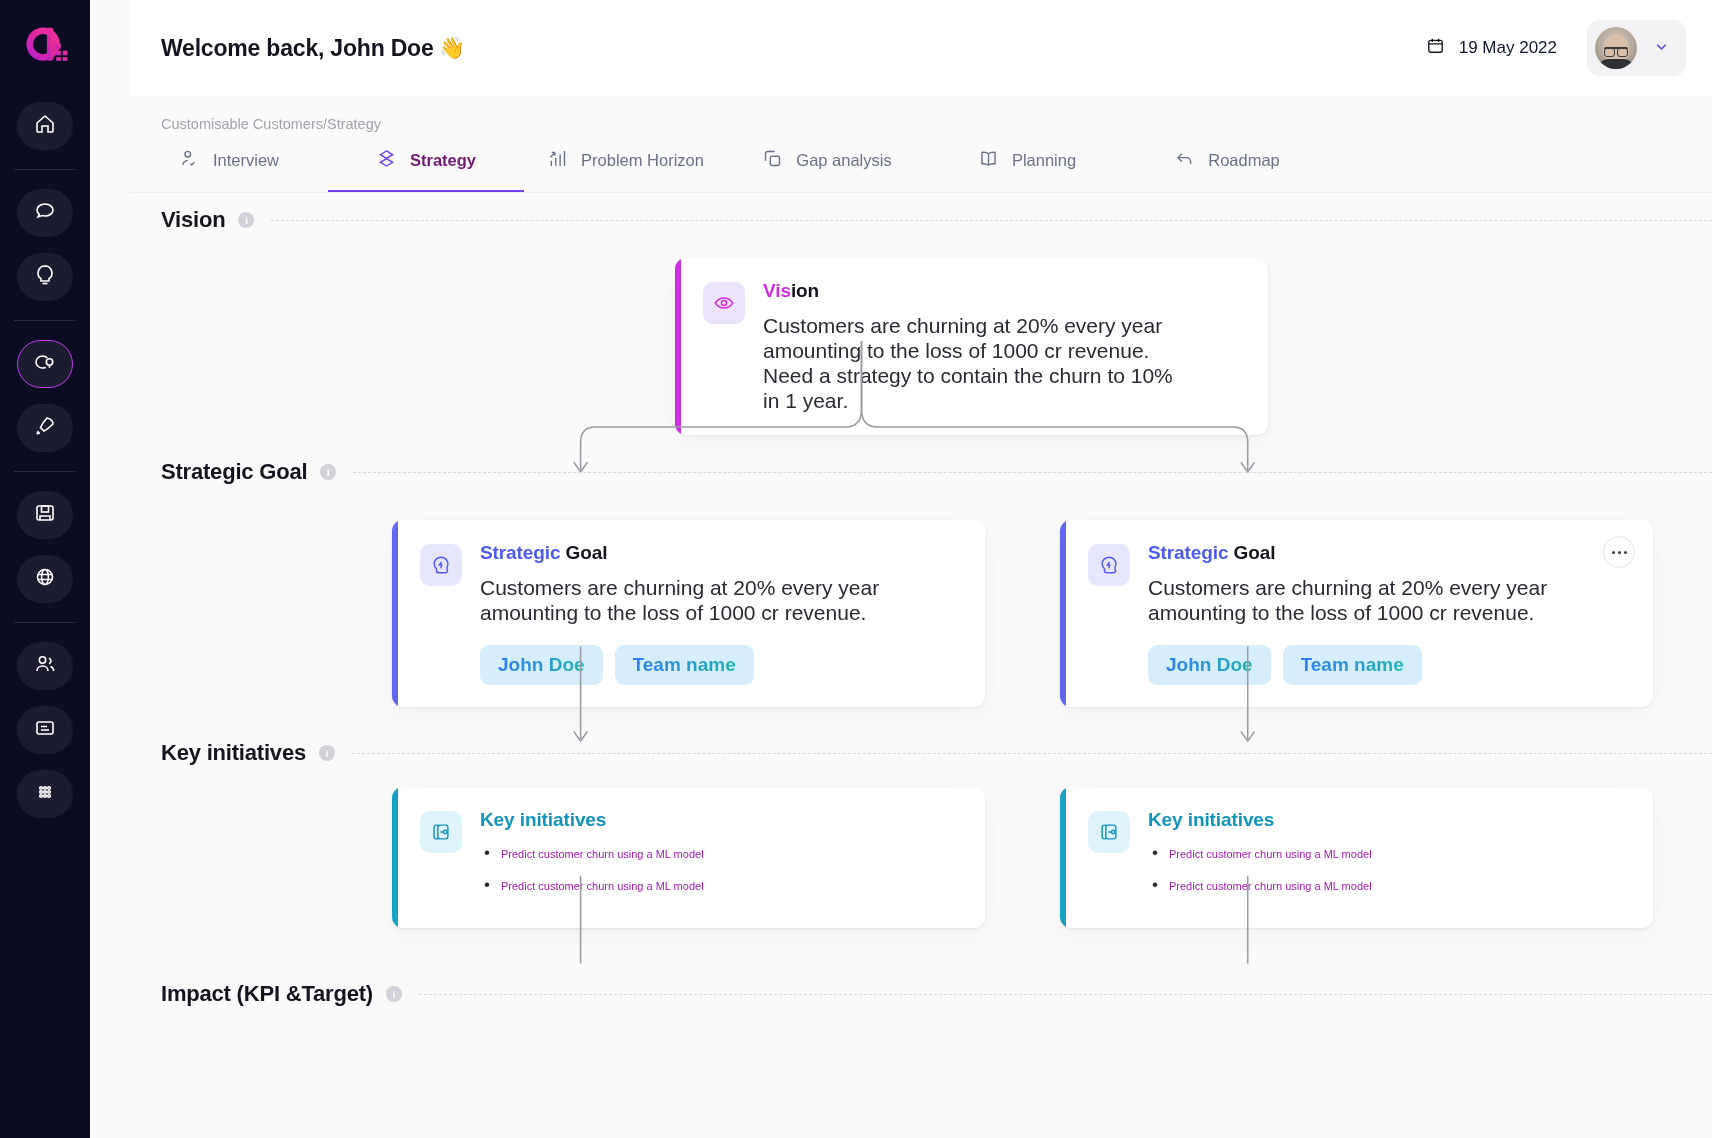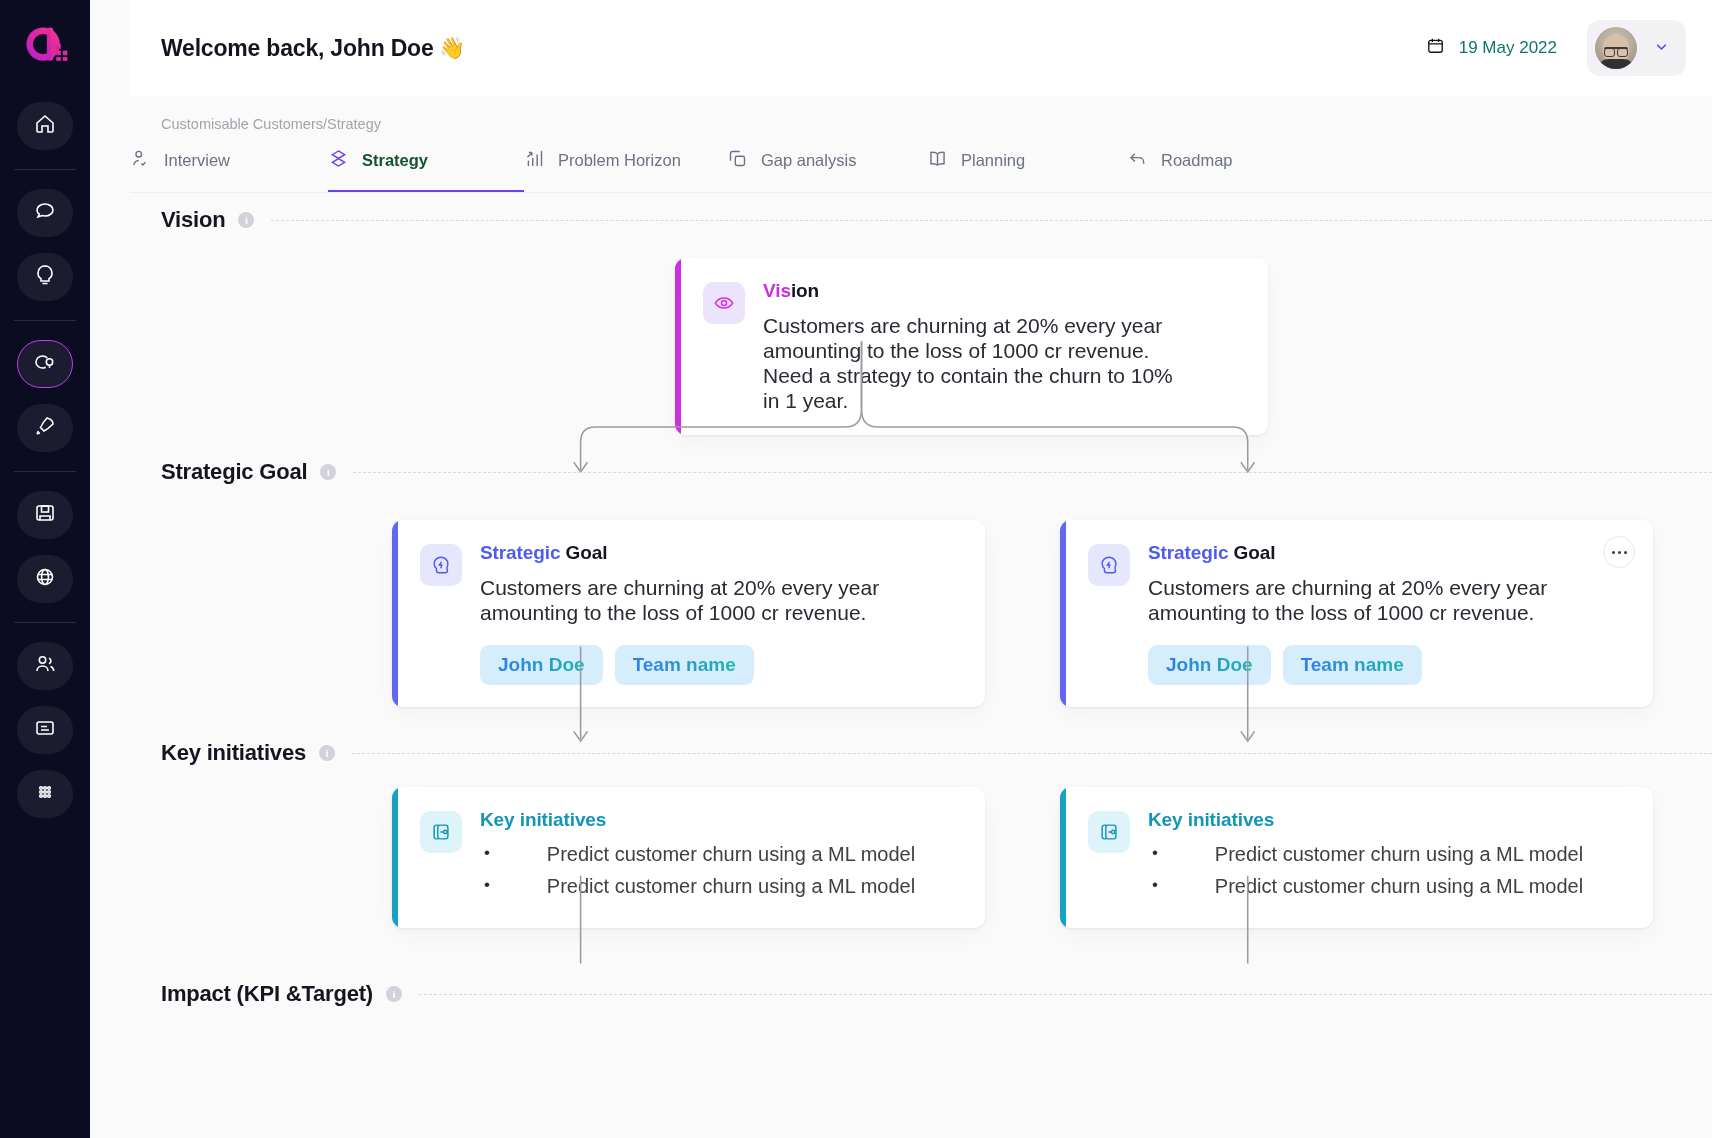--- a/index.html
+++ b/index.html
@@ -33,21 +33,21 @@
   
   .main { flex: 1; height: 1138px; display: flex; flex-direction: column; background: #fafafa; overflow: hidden; }
 
   .topbar {
     height: 96px; background: #ffffff; display: flex; align-items: center;
     padding: 0 26px 0 31px; justify-content: space-between; flex-shrink: 0;
   }
   .welcome { font-size: 23px; font-weight: 700; color: #15151f; letter-spacing: -0.2px; display:flex; align-items:center; gap:6px;}
   .wave { font-size: 21px; }
   .topright { display: flex; align-items: center; gap: 30px; }
-  .datebox { display: flex; align-items: center; gap: 14px; font-size: 17px; color: #0f766e; font-weight: 400; }
+  .datebox { display: flex; align-items: center; gap: 14px; font-size: 17px; color: #0f172a; font-weight: 400; }
   .datebox svg { width: 19px; height: 19px; stroke: #15151f; fill: none; stroke-width: 1.7; }
   .userchip {
     display: flex; align-items: center; gap: 16px;
     background: #f2f2f4; border-radius: 13px; padding: 7px 16px 7px 8px; cursor: pointer;
   }
   .avatar {
     width: 42px; height: 42px; border-radius: 50%; overflow: hidden;
     background: radial-gradient(circle at 50% 38%, #cfc7bd 0%, #b9ada0 46%, #8d8275 100%);
     position: relative;
   }
@@ -64,23 +64,24 @@
   .chev svg { width: 17px; height: 17px; stroke: #4f46e5; fill:none; stroke-width: 2.1; }
 
   .breadcrumb { padding: 20px 0 0 31px; font-size: 14.5px; color: #a3a3ad; background:#fafafa; flex-shrink:0;}
 
   .tabs { display: flex; align-items: flex-end; padding: 16px 0 0 0; background: #fafafa; flex-shrink: 0;
           border-bottom: 1px solid #eeeef1; }
   .tab {
     display: flex; align-items: center; gap: 13px; padding: 0 0 17px 0;
     font-size: 16.5px; color: #6b7285; cursor: pointer;
     border-bottom: 2.5px solid transparent; margin-right: 0;
+    justify-content: center;
   }
   .tab svg { width: 21px; height: 21px; stroke: #6b7285; fill: none; stroke-width: 1.6; }
-  .tab.active { color: #14532d; font-weight: 600; border-bottom-color: #6d3ff0; }
+  .tab.active { color: #701a75; font-weight: 600; border-bottom-color: #6d3ff0; }
   .tab.active svg { stroke: #6d3ff0; }
   .t-interview { width: 198px; }
   .t-strategy  { width: 196px; }
   .t-problem   { width: 203px; }
   .t-gap       { width: 200px; }
   .t-planning  { width: 200px; }
   .t-roadmap   { width: 200px; }
 
   
   .canvas { flex: 1; position: relative; overflow: hidden; background: #fafafa; }
@@ -112,21 +113,21 @@
   .card-ico svg { width: 22px; height: 22px; fill: none; stroke-width: 1.6; }
   .card-main { flex: 1; min-width: 0; }
   .card-title { font-size: 19px; font-weight: 700; letter-spacing: -.1px; margin-bottom: 11px; }
   .card-text { font-size: 21px; line-height: 25px; color: #2a2a34; }
   .tags { display: flex; gap: 12px; margin-top: 20px; }
   .tag-wrap { background:#d6eefb; border-radius:9px; padding:9px 18px; }
   .tag-txt { font-size:19px; font-weight:700;
     background-image: linear-gradient(90deg,#2f7df0 0%,#21b6ad 100%);
     -webkit-background-clip: text; background-clip: text; color: transparent; }
   .bullets { list-style: none; margin-top: 4px; }
-  .bullets li { font-size: 20px; line-height: 24px; color: #404040; position: relative; padding-left: 21px; margin-bottom: 8px; text-align: center; }
+  .bullets li { font-size: 11px; line-height: 24px; color: #a21caf; position: relative; padding-left: 21px; margin-bottom: 8px; }
   .bullets li:before { content: "•"; position: absolute; left: 4px; top: -1px; font-size: 17px; color: #2a2a34; }
   .more-btn {
     position: absolute; right: 18px; top: 16px; width: 32px; height: 32px; border-radius: 50%;
     border: 1px solid #e6e6eb; background: #fff; display: flex; align-items: center;
     justify-content: center; gap: 3px; cursor: pointer;
   }
   .more-btn i { width: 3px; height: 3px; border-radius: 50%; background: #3c3c46; display: block; }
 
   .connectors { position: absolute; inset: 0; pointer-events: none; z-index: 1; }
 </style>

